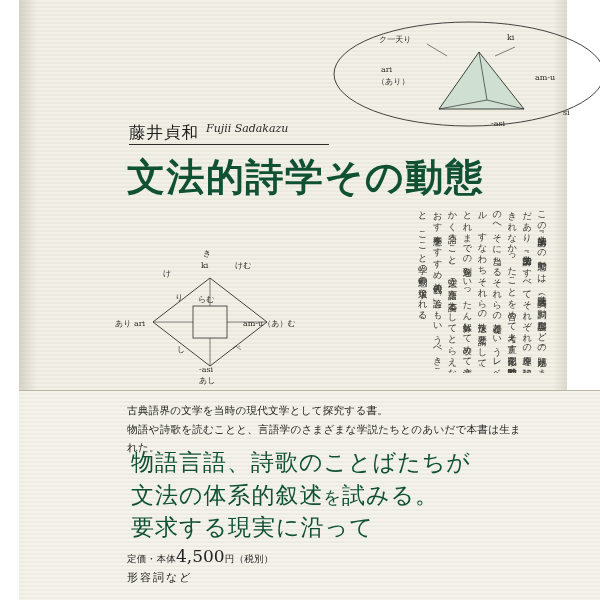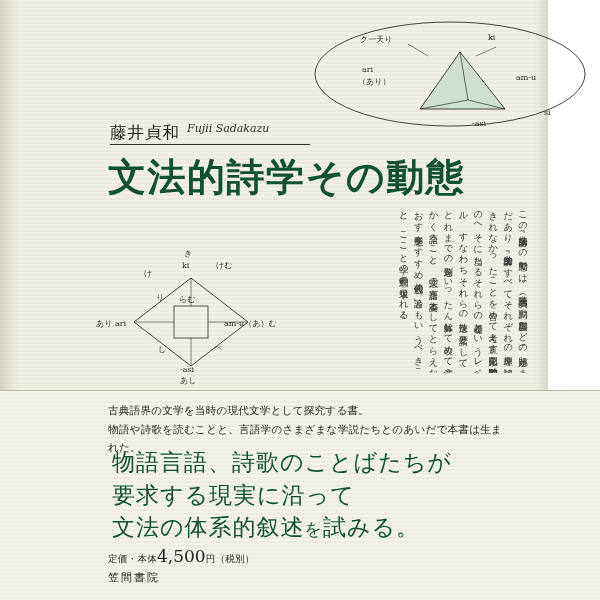--- a/index.html
+++ b/index.html
@@ -22,20 +22,21 @@
     background:
       repeating-linear-gradient(
         to bottom,
         #f2f1e8 0px,
         #f2f1e8 2px,
         #eceadf 2px,
         #eceadf 4px
       ),
       #f1efe6;
     box-sizing: border-box;
+    margin-left: 19px;
   }
 
   
   .spine-shade {
     position: absolute;
     left: 0; top: 0;
     width: 18px; height: 600px;
     background: linear-gradient(to right, rgba(180,175,158,0.45), rgba(180,175,158,0.0));
     pointer-events: none;
   }
@@ -281,25 +282,25 @@
   <div class="divider"></div>
   <div class="lower-band"></div>
 
   <div class="blurb">
     <div>古典語界の文学を当時の現代文学として探究する書。</div>
     <div>物語や詩歌を読むことと、言語学のさまざまな学説たちとのあいだで本書は生まれた。</div>
   </div>
 
   <div class="catch">
     <div>物語言語、詩歌のことばたちが</div>
-    <div>要求する現実に沿って</div>
     <div>
       <span>文法の体系的叙述</span><span class="small">を</span><span>試みる。</span>
     </div>
+    <div>要求する現実に沿って</div>
   </div>
 
   <div class="price">
     <span>定価・本体</span><span class="amount">4,500</span><span>円（税別）</span>
   </div>
 
-  <div class="publisher">笠間書院</div>
+  <div class="publisher">形容詞など</div>
 
 </div>
 
 </body></html>

